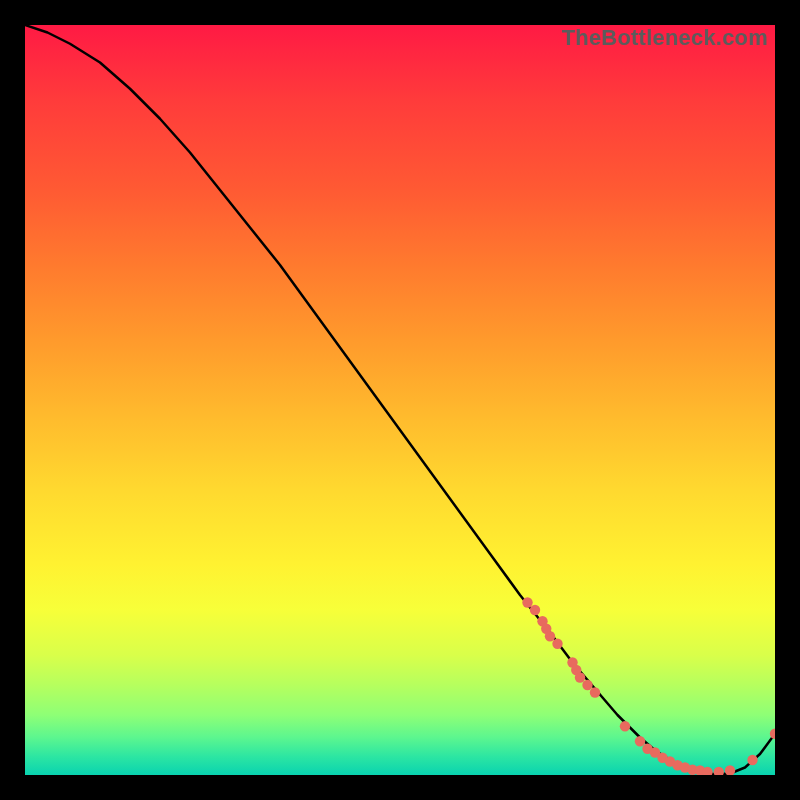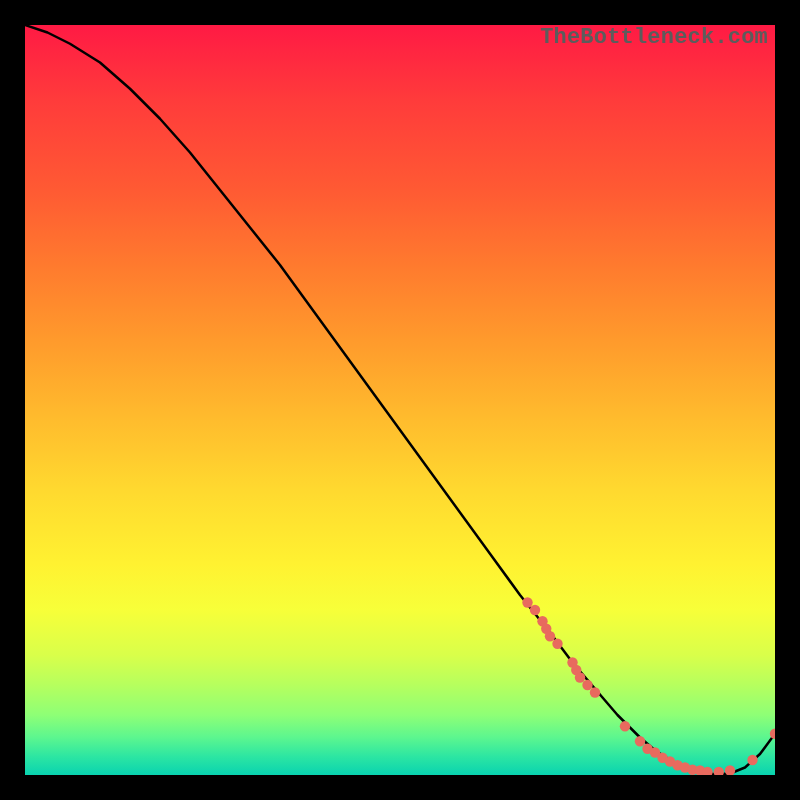--- a/index.html
+++ b/index.html
@@ -56,21 +56,21 @@
     position: absolute;
     left: 0;
     top: 0;
     width: 750px;
     height: 750px;
   }
   .watermark {
     position: absolute;
     right: 7px;
     top: 0px;
-    font-family: Liberation Mono, monospace;
+    font-family: Liberation Sans, sans-serif;
     font-size: 22px;
     font-weight: 600;
     color: #5c5c5c;
     letter-spacing: 0.2px;
     user-select: none;
   }
 </style>
 </head>
 <body>
 

